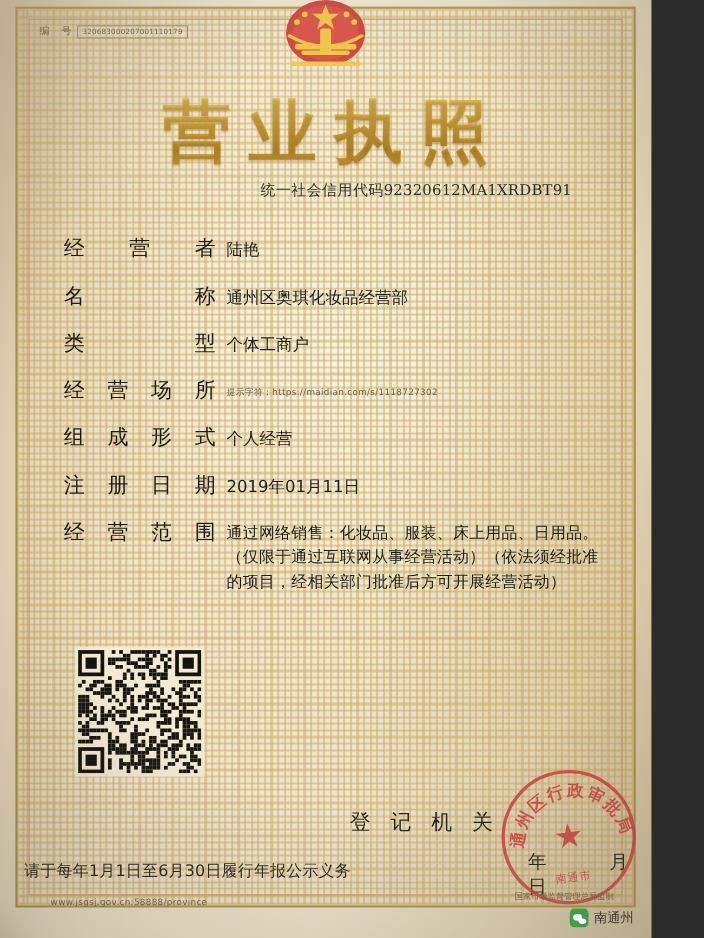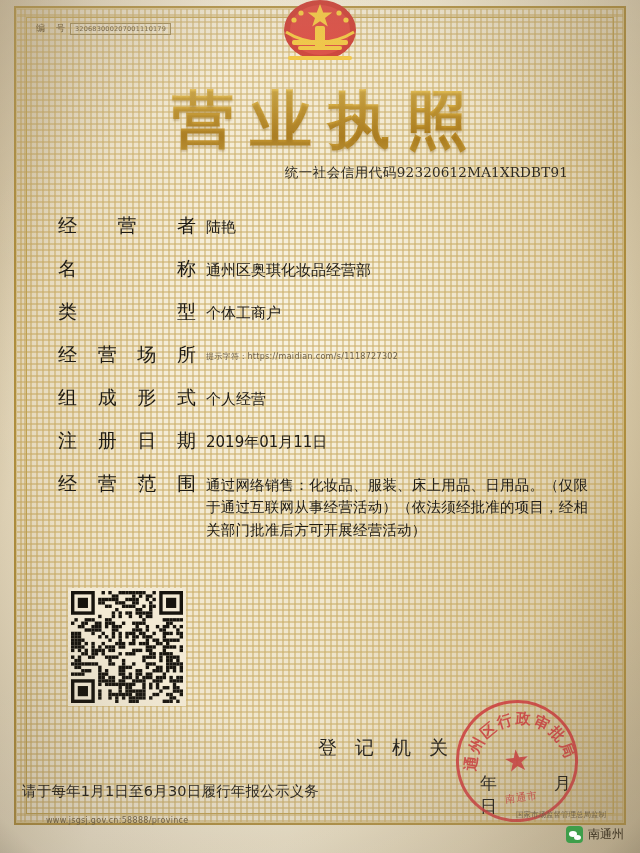--- a/index.html
+++ b/index.html
@@ -9,21 +9,21 @@
   }
   body {
     width: 640px;
     height: 853px;
     overflow: hidden;
     font-family: "DejaVu Sans", sans-serif;
   }
 
   #page {
     position: relative;
-    width: 640px;
+    width: 592px;
     height: 853px;
     background: #fef9c3;
     overflow: hidden;
   }
 
   
   .paper {
     position: absolute;
     left: 0; top: 0;
     width: 640px; height: 853px;

